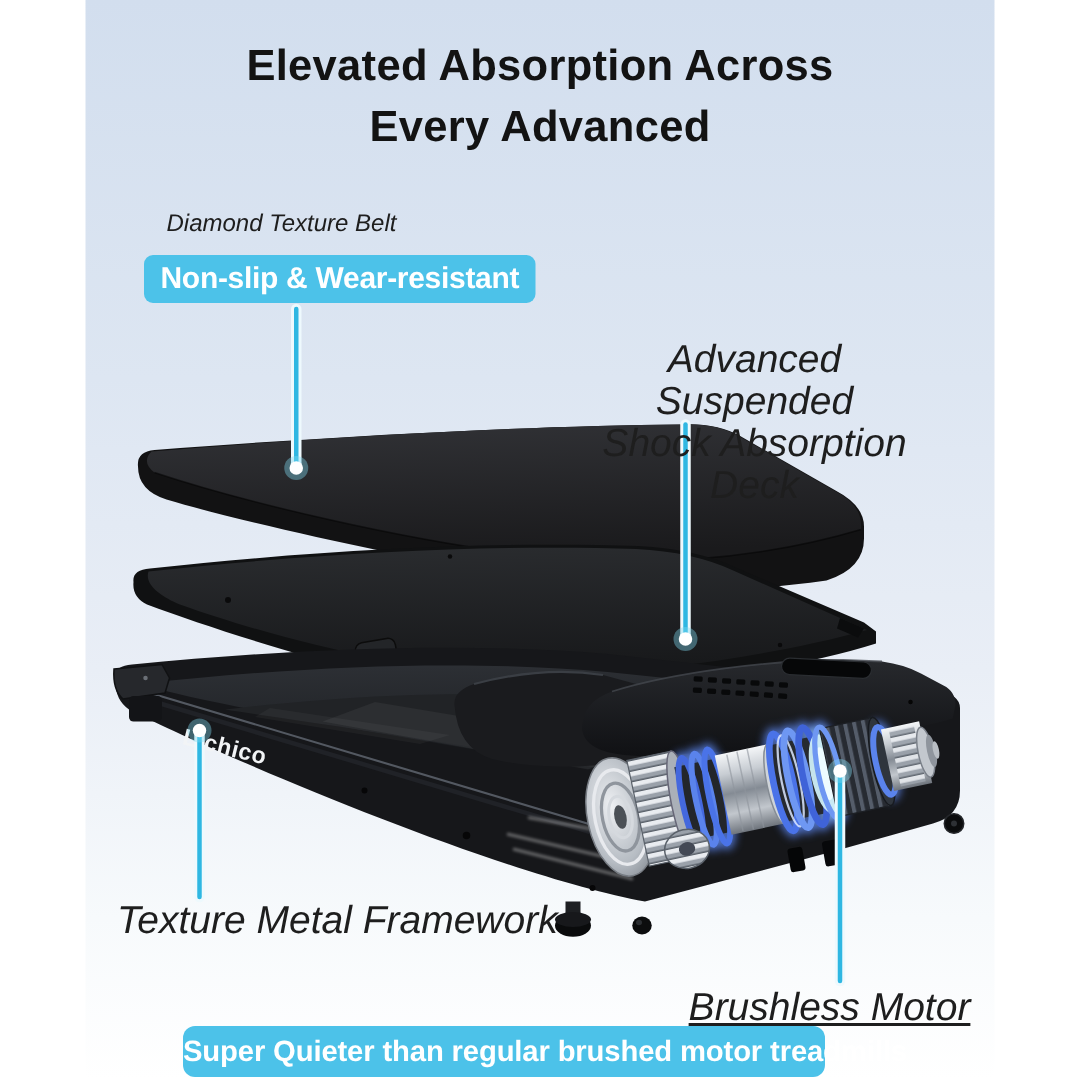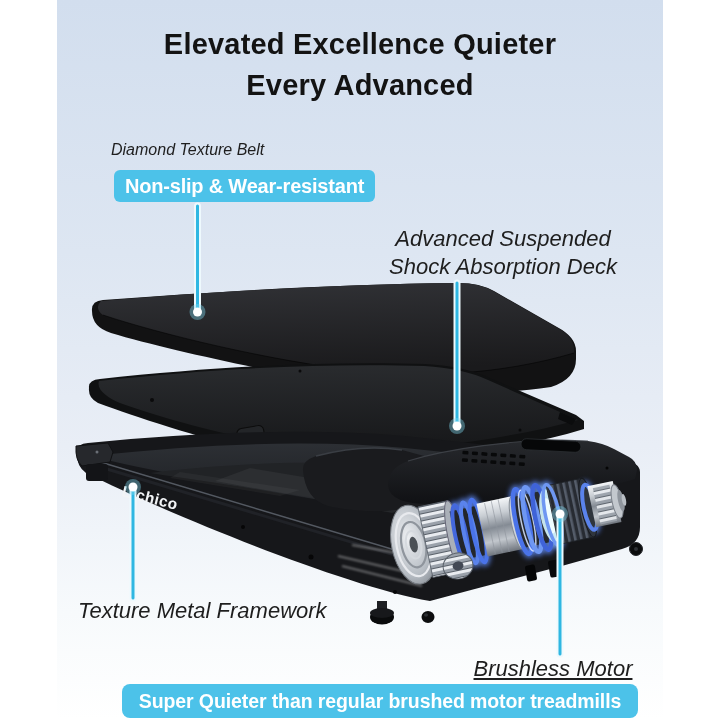--- a/index.html
+++ b/index.html
@@ -3,29 +3,29 @@
 <meta charset="utf-8">
 <style>
   html,body{margin:0;padding:0;background:#ffffff;}
   #stage{position:relative;width:720px;height:720px;overflow:hidden;background:#ffffff;
          font-family:"Liberation Sans", sans-serif;}
   #bg{position:absolute;left:57px;top:0;width:606px;height:720px;
       background:linear-gradient(180deg,#d2deee 0%,#dde6f2 35%,#e9eef6 62%,#f7fafc 85%,#ffffff 100%);}
   svg{position:absolute;left:0;top:0;}
   .title{position:absolute;left:0;top:24px;width:720px;text-align:center;
          font-size:29px;font-weight:bold;color:#131313;line-height:41px;letter-spacing:.2px;}
-  .lbl{position:absolute;font-style:italic;color:#1e1e1e;font-size:22px;white-space:nowrap;}
+  .lbl{position:absolute;font-style:italic;color:#1e1e1e;font-size:26px;white-space:nowrap;}
   .lbl-belt{left:111px;top:141px;font-size:16px;}
   .lbl-deck{left:378px;top:225px;width:250px;text-align:center;line-height:28px;white-space:normal;}
   .lbl-frame{left:78px;top:598px;}
   .lbl-motor{left:453px;top:656px;width:200px;text-align:center;text-decoration:underline;}
-  .badge{position:absolute;left:114px;top:170px;height:32px;line-height:32px;
+  .badge{position:absolute;left:96px;top:170px;height:32px;line-height:32px;
          padding:0 11px;border-radius:6px;background:#4cc2e9;color:#ffffff;
          font-weight:bold;font-size:20px;letter-spacing:-0.2px;white-space:nowrap;}
-  .banner{position:absolute;left:122px;top:684px;width:516px;height:34px;line-height:34px;
+  .banner{position:absolute;left:122px;top:684px;width:428px;height:34px;line-height:34px;
           border-radius:8px;background:#4cc2e9;color:#ffffff;text-align:center;
           font-weight:bold;font-size:19.5px;letter-spacing:-0.1px;white-space:nowrap;}
 </style>
 </head>
 <body>
 
 <div id="stage">
   <div id="bg"></div>
 
   <svg width="720" height="720" viewBox="0 0 720 720">
@@ -253,21 +253,21 @@
       <g>
         <path d="M560,516 L560,654" stroke="#eef9fd" stroke-width="7"></path>
         <path d="M560,516 L560,654" stroke="#2fb7e2" stroke-width="3"></path>
         <circle cx="560" cy="514" r="8" fill="#7fd9ef" opacity="0.4"></circle>
         <circle cx="560" cy="514" r="4.5" fill="#ffffff"></circle>
       </g>
     </g>
   </svg>
 
   <div class="title">
-    <div>Elevated Excellence Quieter</div>
+    <div>Elevated Absorption Across</div>
     <div>Every Advanced</div>
   </div>
 
   <div class="lbl lbl-belt">Diamond Texture Belt</div>
   <div class="badge">Non-slip &amp; Wear-resistant</div>
 
   <div class="lbl lbl-deck">
     <div>Advanced Suspended</div>
     <div>Shock Absorption Deck</div>
   </div>

